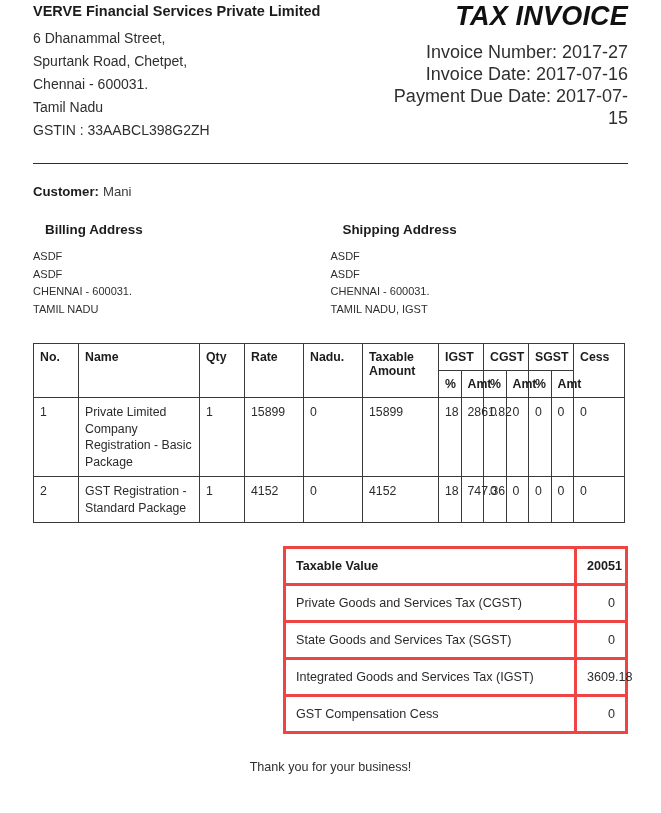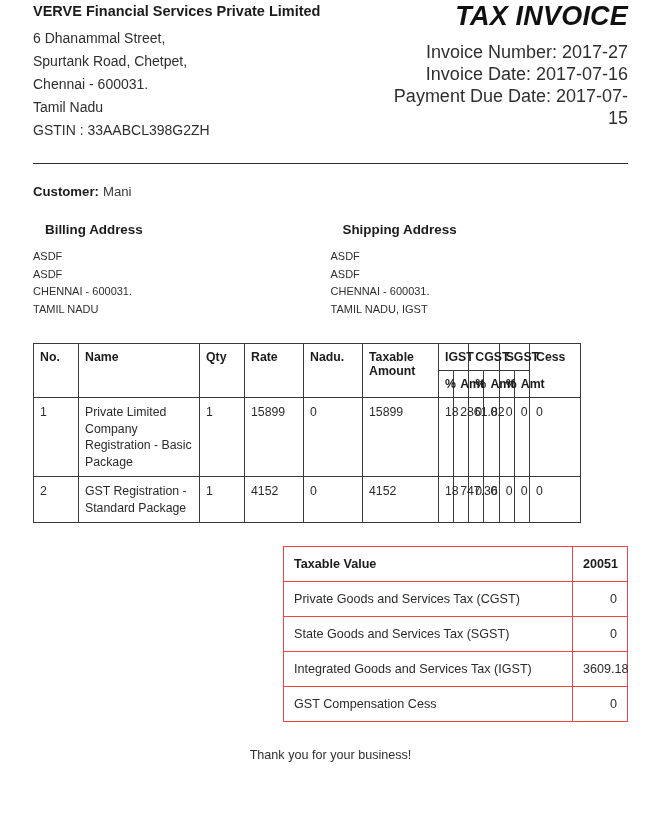--- a/index.html
+++ b/index.html
@@ -101,21 +101,21 @@
   }
   .addr-line {
     font-size: 11px;
     line-height: 17.5px;
     color: #2f2f2f;
   }
 
   
   .items-wrap { margin-top: 25px; }
   table.items {
-    width: 548px;
+    width: 592px;
     border-collapse: collapse;
     table-layout: fixed;
     padding-left: 24px;
   }
   table.items th,
   table.items td {
     border: 1px solid #3a3a3a;
     font-size: 12.3px;
     color: #2b2b2b;
     padding: 6px 6px;
@@ -157,21 +157,21 @@
     margin-top: 23px;
     display: flex;
     justify-content: flex-end;
   }
   table.summary {
     width: 345px;
     border-collapse: collapse;
     table-layout: fixed;
   }
   table.summary td {
-    border: 1px solid #ef4444;
+    border: 3px solid #ef4444;
     font-size: 12.6px;
     color: #2b2b2b;
     padding: 9px 10px;
     line-height: 16px;
   }
   table.summary td.sum-label { width: 268px; }
   table.summary td.sum-value {
     text-align: right;
   }
   table.summary tr.emphasis td {

